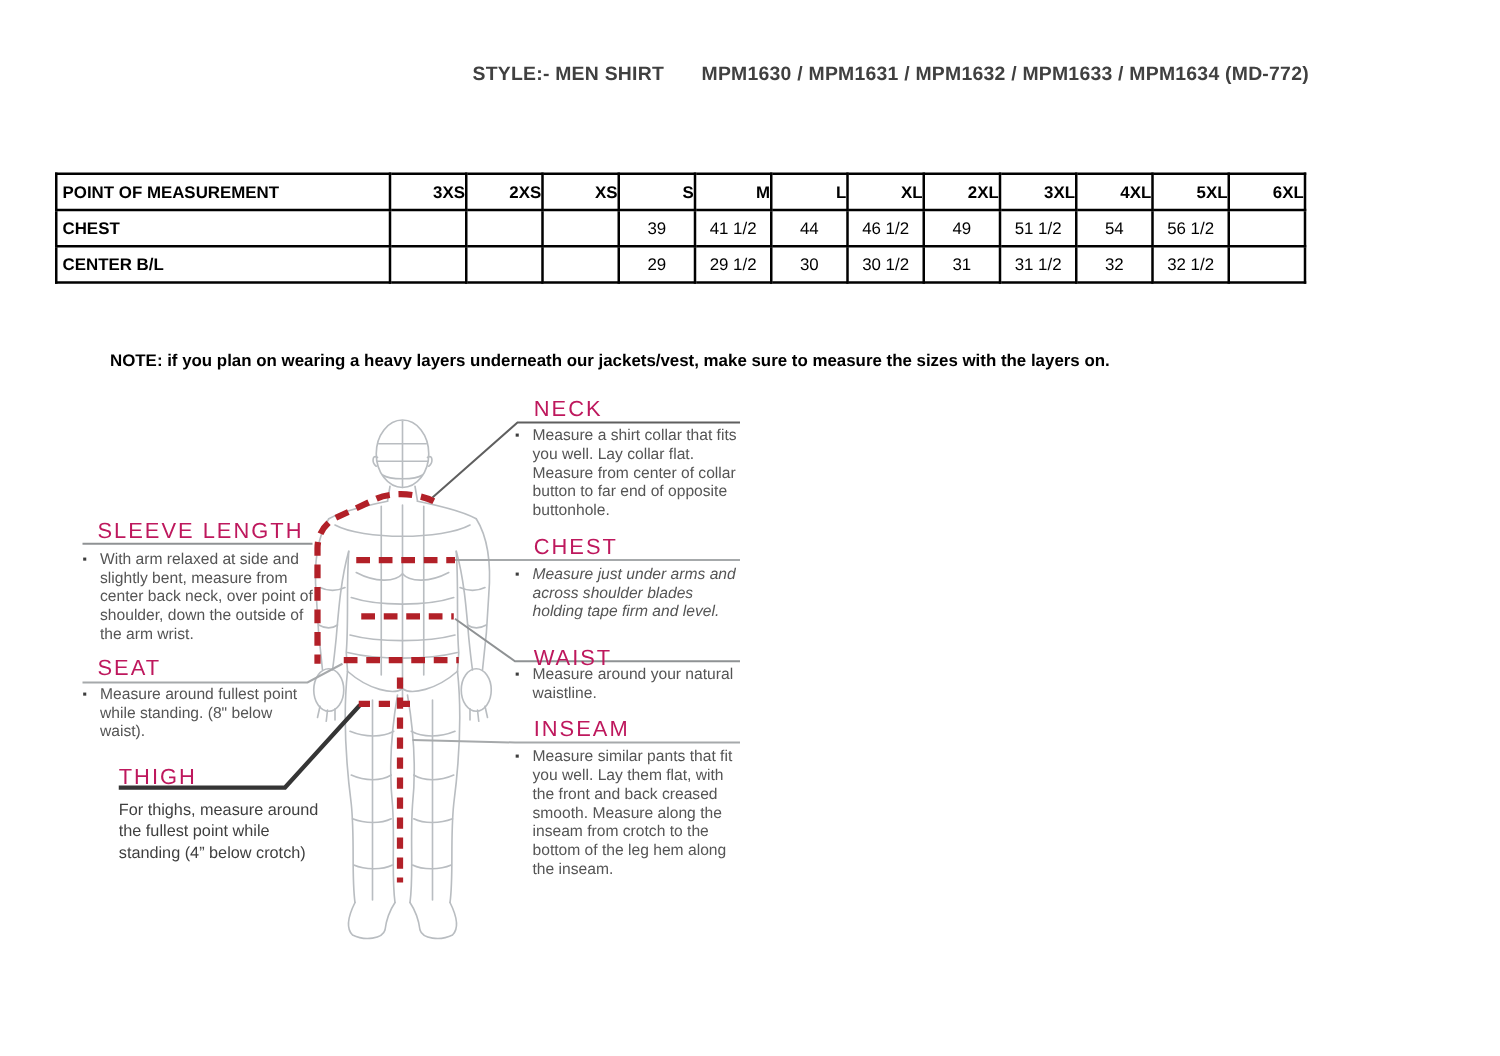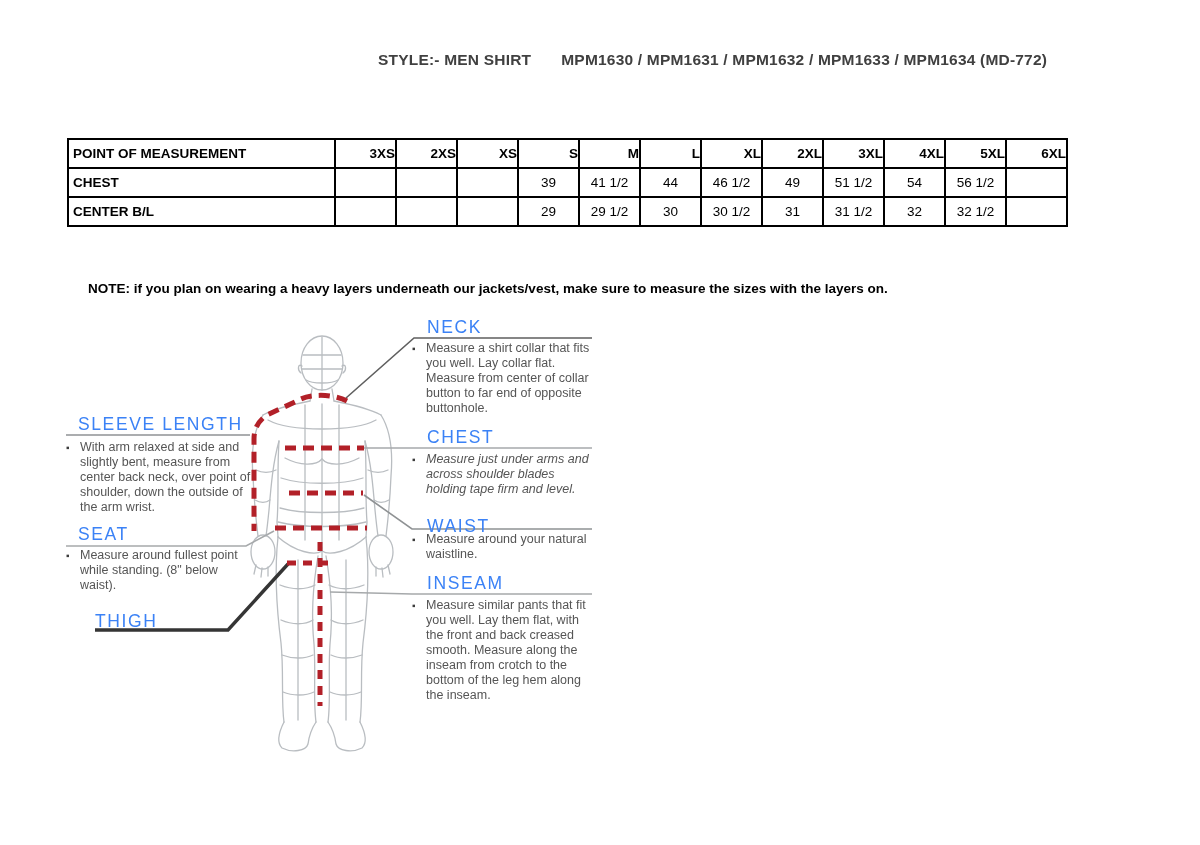--- a/index.html
+++ b/index.html
@@ -6,38 +6,38 @@
   html,body { width:1200px; height:845px; background:#ffffff; overflow:hidden;
               font-family:"Liberation Sans", sans-serif; }
   #page { position:relative; width:1200px; height:845px; background:#fff; }
 
   
   #doc-title { position:absolute; left:378px; top:51px; font-size:15.5px; font-weight:bold;
                color:#404040; white-space:nowrap; letter-spacing:.2px; }
   #doc-title .codes { margin-left:30px; }
 
   
-  #size-table { position:absolute; left:67px; top:138px; width:1000px;
+  #size-table { position:absolute; left:44px; top:138px; width:1000px;
                 border-collapse:collapse; table-layout:fixed; }
   #size-table th, #size-table td { border:2px solid #000; height:29px; font-size:13.5px;
                 color:#000; text-align:center; vertical-align:middle; overflow:hidden;
                 white-space:nowrap; }
   #size-table th { font-weight:bold;text-align:right; }
   #size-table .rowlabel { text-align:left; font-weight:bold; padding-left:4px; }
   #size-table col.c-label { width:267px; }
   #size-table col.c-size  { width:61px;  }
 
   
   #note-line { position:absolute; left:57px; top:281px; font-size:13.5px; font-weight:bold;
                color:#000; white-space:nowrap;padding-left:31px; }
 
   
   #diagram-svg { position:absolute; left:0; top:0; width:1200px; height:845px; }
 
-  .g-title { position:absolute; font-size:17.5px; letter-spacing:1.6px; color:#3b82f6;
+  .g-title { position:absolute; font-size:17.5px; letter-spacing:1.6px; color:#be185d;
              white-space:nowrap; }
   .g-text  { position:absolute; font-size:12.5px; line-height:15px; color:#555; }
   .g-text.bulleted { padding-left:14px; }
   .g-text.bulleted::before { content:"\25AA"; position:absolute; left:0; top:0;
              font-size:10px; color:#3d3d3d; }
   #thigh-text { font-size:13px; line-height:17px; color:#3f3f3f; }
 
   
   #neck-title   { left:427px; top:317px; }
   #neck-text    { left:412px; top:341px; width:182px; }
@@ -226,14 +226,15 @@
   <div class="g-title" id="inseam-title">INSEAM</div>
   <div class="g-text bulleted" id="inseam-text">Measure similar pants that fit you well. Lay them flat, with the front and back creased smooth. Measure along the inseam from crotch to the bottom of the leg hem along the inseam.</div>
 
   <div class="g-title" id="sleeve-title">SLEEVE LENGTH</div>
   <div class="g-text bulleted" id="sleeve-text">With arm relaxed at side and slightly bent, measure from center back neck, over point of shoulder, down the outside of the arm wrist.</div>
 
   <div class="g-title" id="seat-title">SEAT</div>
   <div class="g-text bulleted" id="seat-text">Measure around fullest point while standing. (8" below waist).</div>
 
   <div class="g-title" id="thigh-title">THIGH</div>
+  <div class="g-text" id="thigh-text">For thighs, measure around the fullest point while standing (4” below crotch)</div>
 
 </div>
 
 </body></html>

